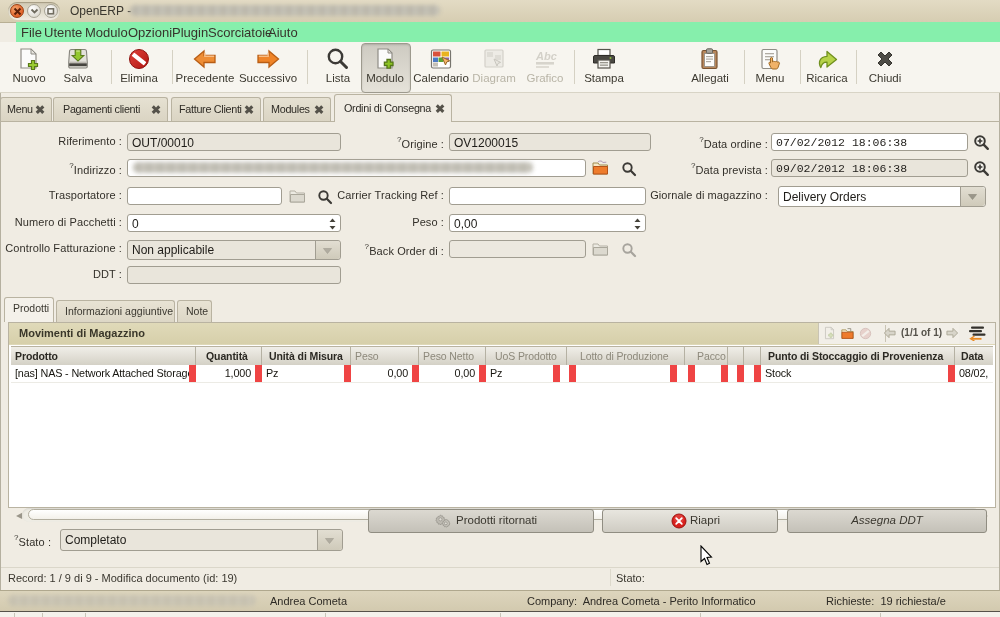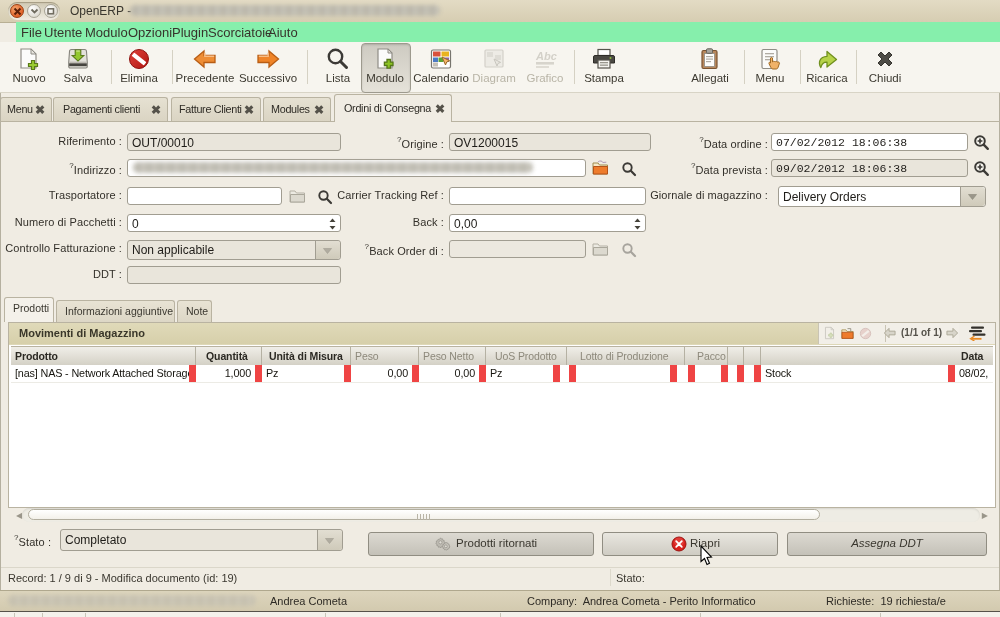--- a/index.html
+++ b/index.html
@@ -55,21 +55,21 @@
   .th.gray{color:#8d897b;font-weight:normal;}
   #trow{position:absolute;left:2px;top:42px;width:982px;height:17px;background:#fff;border-bottom:1px solid #ecebe5;font-size:10.8px;letter-spacing:-0.15px;color:#17150f;}
   .td{position:absolute;top:0;height:17px;line-height:17px;border-right:7px solid #ef4444;box-sizing:border-box;padding:0 4px;white-space:nowrap;overflow:hidden;}
   .td.num{text-align:right;}
   
   #hscroll{left:10px;top:507px;width:982px;height:16px;}
   #hs-track{position:absolute;left:12px;top:1px;right:12px;bottom:1px;background:#eeece4;border-radius:8px;box-shadow:inset 0 1px 2px rgba(0,0,0,.10);}
   #hs-thumb{position:absolute;left:18px;top:2px;width:792px;height:11px;background:linear-gradient(#ffffff,#f3f1ea);border:1px solid #b2ae9f;border-radius:7px;box-sizing:border-box;}
   .hs-arrow{position:absolute;top:4px;font-size:8px;color:#9a968a;}
   
-  .gbtn{position:absolute;top:532px;height:22px;background:linear-gradient(#dcd9d1,#c4c1b8);border:1px solid #908d82;border-radius:3px;font-size:11.5px;color:#3a372f;text-align:center;line-height:21px;}
+  .gbtn{position:absolute;top:509px;height:22px;background:linear-gradient(#dcd9d1,#c4c1b8);border:1px solid #908d82;border-radius:3px;font-size:11.5px;color:#3a372f;text-align:center;line-height:21px;}
   
   #statusline{left:0;top:567px;width:1000px;height:1px;background:#dbd7ca;}
   .sbtext{position:absolute;font-size:11px;color:#3a372f;white-space:nowrap;}
   
   #bottombar{left:0;top:590px;width:1000px;height:21px;background:linear-gradient(#ddd5bd,#d2c9ae);border-top:1px solid #b0a88e;font-size:11px;color:#2e2b25;}
   #bottomstrip{left:0;top:611px;width:1000px;height:6px;background:#f4f2ec;border-top:1px solid #55524a;}
   .vline{position:absolute;top:1px;height:5px;width:1px;background:#c9c5b8;}
 </style>
 </head>
 <body>
@@ -337,21 +337,21 @@
           <svg style="position:absolute;left:7px;top:7px" width="9" height="6" viewBox="0 0 9 6">
             <path d="M0.5 0.5 h8 l-4 5 z" fill="#9a968a" stroke="#8a8679" stroke-width=".6"></path>
           </svg>
         </div></div>
 
     <span class="flabel" style="right:878px;top:94px;">Numero di Pacchetti :</span>
     <div class="entry" style="left:127px;top:92px;width:214px;">0<div class="spinbox"><svg width="13" height="16" viewBox="0 0 13 16">
             <path d="M3.5 6 h6 l-3 -3.6 z" fill="#45423a"></path>
             <path d="M3.5 10 h6 l-3 3.6 z" fill="#45423a"></path>
           </svg></div></div>
-    <span class="flabel" style="right:556px;top:94px;">Back :</span>
+    <span class="flabel" style="right:556px;top:94px;">Peso :</span>
     <div class="entry" style="left:449px;top:92px;width:197px;">0,00<div class="spinbox"><svg width="13" height="16" viewBox="0 0 13 16">
             <path d="M3.5 6 h6 l-3 -3.6 z" fill="#45423a"></path>
             <path d="M3.5 10 h6 l-3 3.6 z" fill="#45423a"></path>
           </svg></div></div>
 
     <span class="flabel" style="right:878px;top:120px;">Controllo Fatturazione :</span>
     <div class="entry ro" style="left:127px;top:118px;width:214px;height:20px;line-height:19px;">Non applicabile<div class="combo-btn">
           <svg style="position:absolute;left:7px;top:7px" width="9" height="6" viewBox="0 0 9 6">
             <path d="M0.5 0.5 h8 l-4 5 z" fill="#b0aca0" stroke="#a09c90" stroke-width=".6"></path>
           </svg>
@@ -418,20 +418,21 @@
       <div class="th" style="left:0px;width:185px;">Prodotto</div>
       <div class="th" style="left:185px;width:66px;padding-left:10px;">Quantità</div>
       <div class="th" style="left:251px;width:89px;padding-left:7px;">Unità di Misura</div>
       <div class="th gray" style="left:340px;width:68px;">Peso</div>
       <div class="th gray" style="left:408px;width:67px;">Peso Netto</div>
       <div class="th gray" style="left:475px;width:81px;padding-left:9px;">UoS Prodotto</div>
       <div class="th gray" style="left:556px;width:118px;padding-left:13px;">Lotto di Produzione</div>
       <div class="th gray" style="left:674px;width:43px;padding-left:12px;">Pacco</div>
       <div class="th gray" style="left:717px;width:16px;"></div>
       <div class="th gray" style="left:733px;width:17px;"></div>
+      <div class="th" style="left:750px;width:194px;padding-left:7px;">Punto di Stoccaggio di Provenienza</div>
       <div class="th" style="left:944px;width:38px;border-right:none;padding-left:6px;">Data</div>
     </div>
     <div id="trow">
       <div class="td" style="left:0px;width:185px;">[nas] NAS - Network Attached Storage</div>
       <div class="td num" style="left:185px;width:66px;">1,000</div>
       <div class="td" style="left:251px;width:89px;">Pz</div>
       <div class="td num" style="left:340px;width:68px;">0,00</div>
       <div class="td num" style="left:408px;width:67px;">0,00</div>
       <div class="td" style="left:475px;width:74px;">Pz</div>
       <div class="td" style="left:549px;width:16px;"></div>

